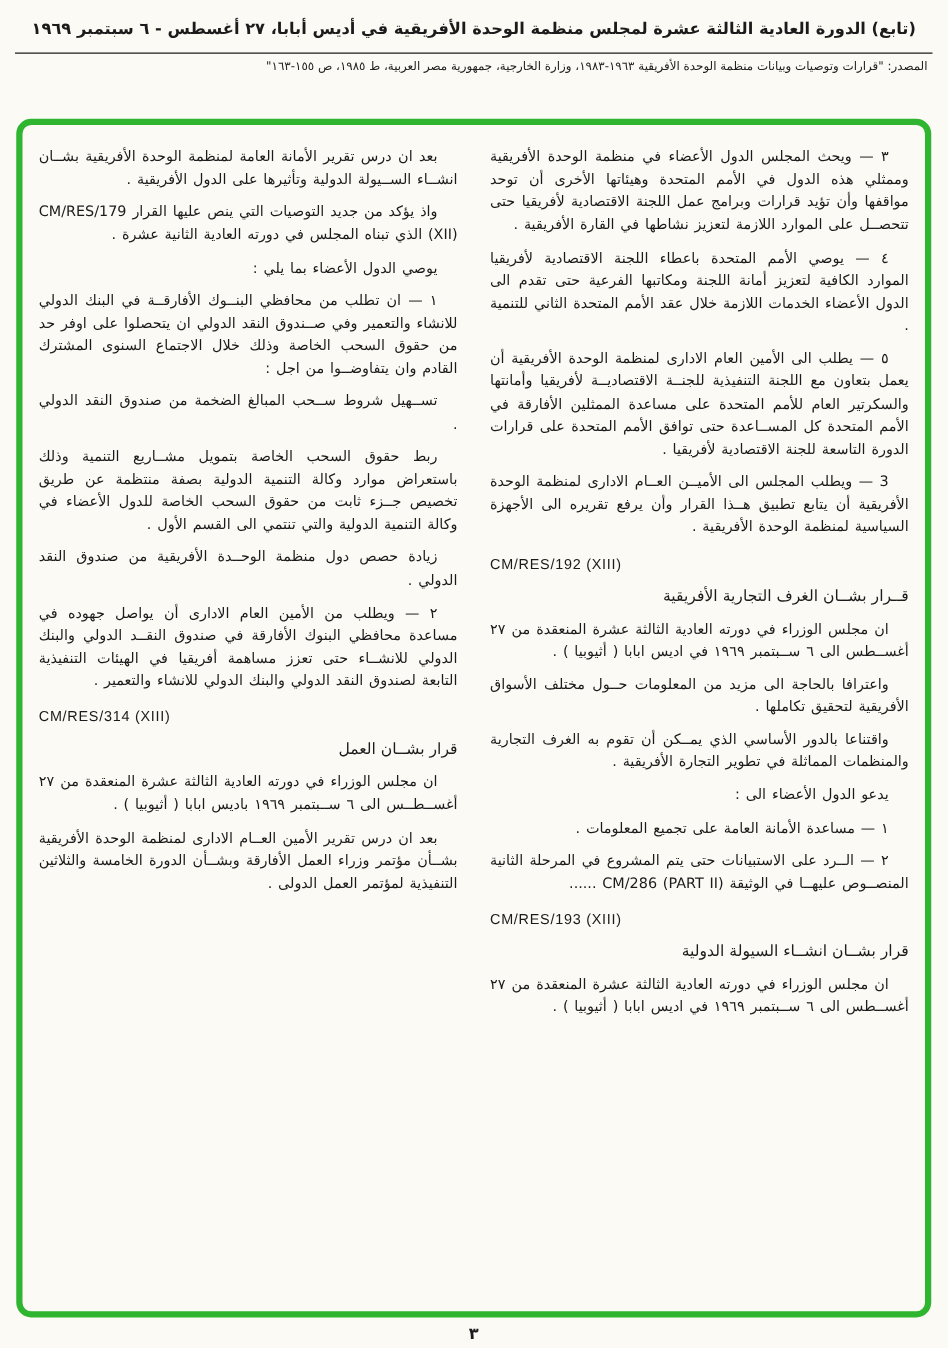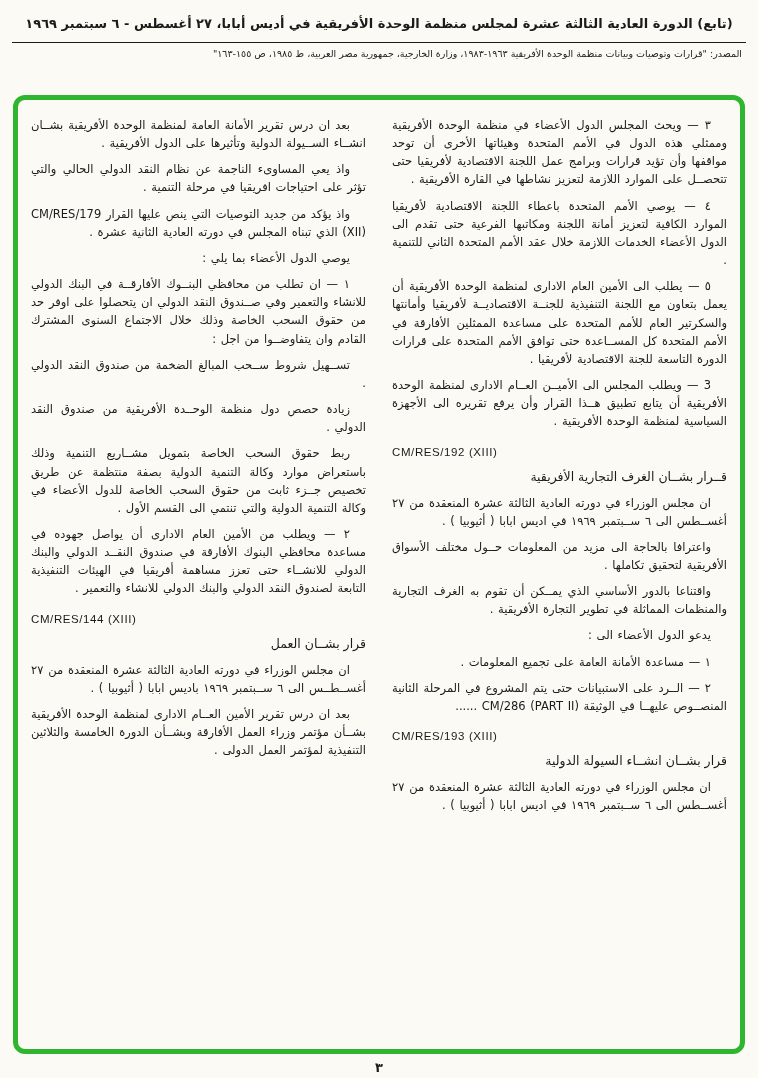--- a/index.html
+++ b/index.html
@@ -116,29 +116,28 @@
           <p class="block-para">واقتناعا بالدور الأساسي الذي يمــكن أن تقوم به الغرف التجارية والمنظمات المماثلة في تطوير التجارة الأفريقية .</p>
           <p class="block-para">يدعو الدول الأعضاء الى :</p>
           <p class="block-para">١ — مساعدة الأمانة العامة على تجميع المعلومات .</p>
           <p class="block-para">٢ — الــرد على الاستبيانات حتى يتم المشروع في المرحلة الثانية المنصــوص عليهــا في الوثيقة CM/286 (PART II) ......</p>
           <div class="block-code">CM/RES/193  (XIII)</div>
           <h3 class="block-title">قرار بشــان انشــاء السيولة الدولية</h3>
           <p class="block-para">ان مجلس الوزراء في دورته العادية الثالثة عشرة المنعقدة من ٢٧ أغســطس الى ٦ ســبتمبر ١٩٦٩ في اديس ابابا ( أثيوبيا ) .</p>
         </div>
       <div class="col col-left">
           <p class="block-para">بعد ان درس تقرير الأمانة العامة لمنظمة الوحدة الأفريقية بشــان انشــاء الســيولة الدولية وتأثيرها على الدول الأفريقية .</p>
-          <p class="block-para">واذ يعي المساوىء الناجمة عن نظام النقد الدولي الحالي والتي تؤثر على احتياجات افريقيا في مرحلة التنمية .</p>
           <p class="block-para">واذ يؤكد من جديد التوصيات التي ينص عليها القرار CM/RES/179 (XII) الذي تبناه المجلس في دورته العادية الثانية عشرة .</p>
           <p class="block-para">يوصي الدول الأعضاء بما يلي :</p>
           <p class="block-para">١ — ان تطلب من محافظي البنــوك الأفارقــة في البنك الدولي للانشاء والتعمير وفي صــندوق النقد الدولي ان يتحصلوا على اوفر حد من حقوق السحب الخاصة وذلك خلال الاجتماع السنوى المشترك القادم وان يتفاوضــوا من اجل :</p>
           <p class="block-para">تســهيل شروط ســحب المبالغ الضخمة من صندوق النقد الدولي .</p>
+          <p class="block-para">ربط حقوق السحب الخاصة بتمويل مشــاريع التنمية وذلك باستعراض موارد وكالة التنمية الدولية بصفة منتظمة عن طريق تخصيص جــزء ثابت من حقوق السحب الخاصة للدول الأعضاء في وكالة التنمية الدولية والتي تنتمي الى القسم الأول .</p>
           <p class="block-para">زيادة حصص دول منظمة الوحــدة الأفريقية من صندوق النقد الدولي .</p>
-          <p class="block-para">ربط حقوق السحب الخاصة بتمويل مشــاريع التنمية وذلك باستعراض موارد وكالة التنمية الدولية بصفة منتظمة عن طريق تخصيص جــزء ثابت من حقوق السحب الخاصة للدول الأعضاء في وكالة التنمية الدولية والتي تنتمي الى القسم الأول .</p>
           <p class="block-para">٢ — ويطلب من الأمين العام الادارى أن يواصل جهوده في مساعدة محافظي البنوك الأفارقة في صندوق النقــد الدولي والبنك الدولي للانشــاء حتى تعزز مساهمة أفريقيا في الهيئات التنفيذية التابعة لصندوق النقد الدولي والبنك الدولي للانشاء والتعمير .</p>
-          <div class="block-code">CM/RES/144  (XIII)</div>
+          <div class="block-code">CM/RES/314  (XIII)</div>
           <h3 class="block-title">قرار بشــان العمل</h3>
           <p class="block-para">ان مجلس الوزراء في دورته العادية الثالثة عشرة المنعقدة من ٢٧ أغســطــس الى ٦ ســبتمبر ١٩٦٩ باديس ابابا ( أثيوبيا ) .</p>
           <p class="block-para">بعد ان درس تقرير الأمين العــام الادارى لمنظمة الوحدة الأفريقية بشــأن مؤتمر وزراء العمل الأفارقة وبشــأن الدورة الخامسة والثلاثين التنفيذية لمؤتمر العمل الدولى .</p>
         </div>
     </div>
   </div>
 
   <div class="page-number">٣</div>
 
 </div>

